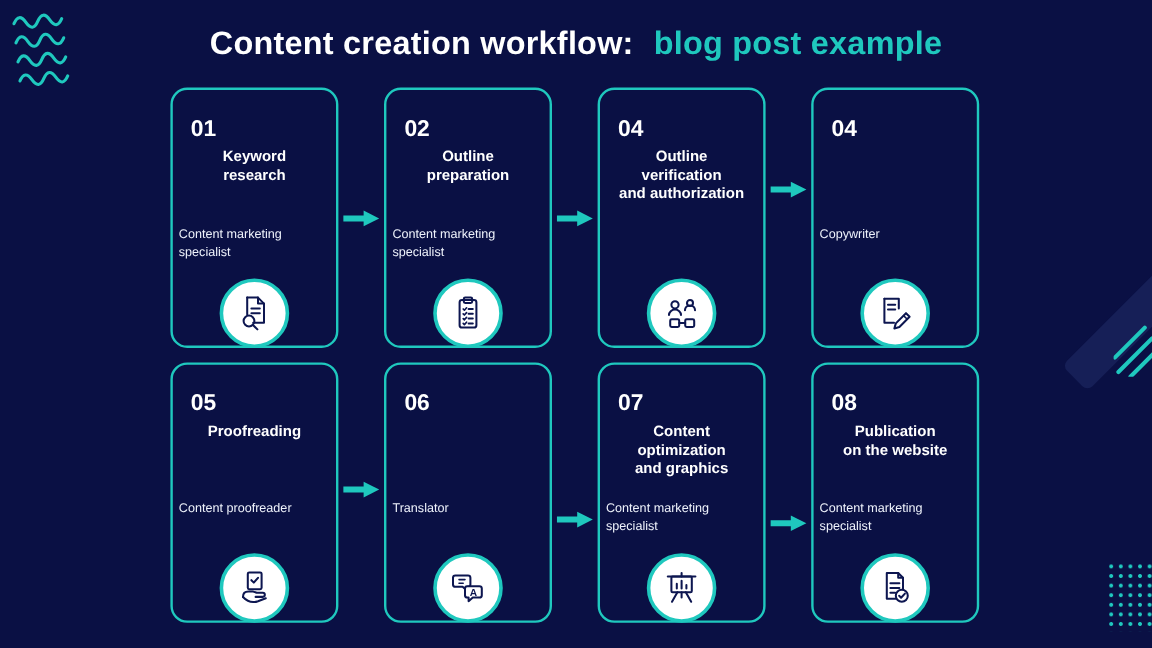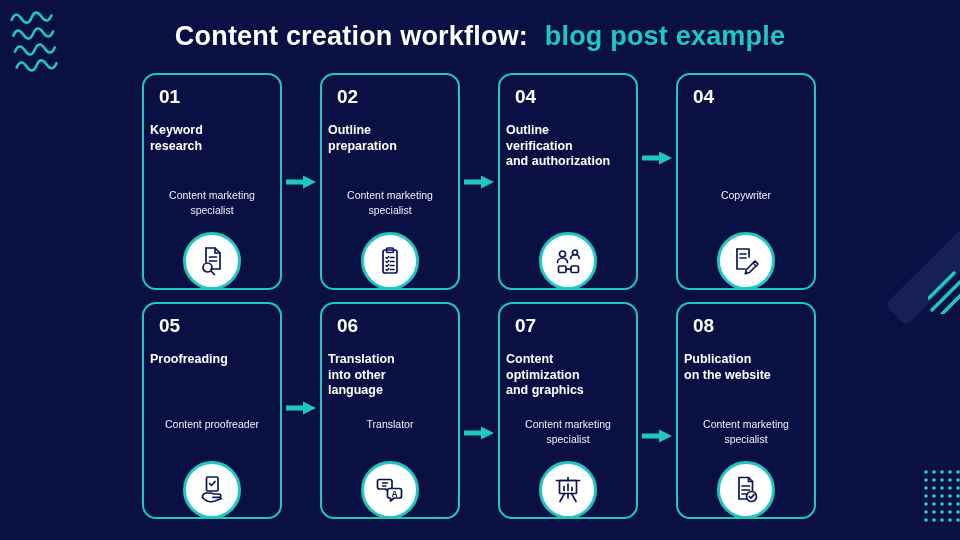--- a/index.html
+++ b/index.html
@@ -19,29 +19,29 @@
     margin: 0;
   }
   .title .hl { color: var(--accent, #1fc8be); margin-left: 9px; }
 
   .card {
     position: absolute; width: 140px; height: 217px;
     border: 2.5px solid var(--accent, #1fc8be);
     border-radius: 14px;
     background: var(--background, #0a1044);
   }
-  .num { position: absolute; top: 11px; left: 15px; font-size: 19px; font-weight: 700; }
+  .num { position: absolute; top: 22px; left: 15px; font-size: 19px; font-weight: 700; }
   .ctitle {
     position: absolute; top: 48px; left: 6px; right: 6px;
-    font-size: 12.5px; font-weight: 700;
+    text-align: center; font-size: 12.5px; font-weight: 700;
     line-height: 1.25; white-space: pre-line;
   }
   .csub {
     position: absolute; top: 113px; left: 5px; right: 5px;
-    text-align: center; font-size: 10.5px; line-height: 1.45;
+    text-align: left; font-size: 10.5px; line-height: 1.45;
     white-space: pre-line; color: #eef2fb;
   }
   .circle {
     position: absolute; left: 50%; bottom: -2px; transform: translateX(-50%);
     width: 58px; height: 58px; background: #ffffff;
     border: 3px solid var(--accent, #1fc8be); border-radius: 50%;
     display: flex; align-items: center; justify-content: center;
     color: var(--icon-ink, #0d1650);
   }
   .circle svg { width: 32px; height: 32px; display: block; }
@@ -181,23 +181,20 @@
         <rect x="10.5" y="3" width="11.5" height="14" rx="1.2"></rect>
         <path d="M13.5 9.5 l2 2 3.5 -4"></path>
         <path d="M6.5 23.5 q0 -4.5 4.5 -4.5 h4 l3 1 h5 a1.7 1.7 0 0 1 0 3.4 h-6"></path>
         <path d="M6.5 23.5 q5.5 6 12.5 3.5 l6.5 -2.5"></path>
       </svg>
     </div>
   </div>
 
   <div class="card" style="left:320px; top:302px">
     <div class="num">06</div>
-    <div class="ctitle">Translation
-into other
-language</div>
     <div class="csub">Translator</div>
     <div class="circle">
       <svg viewBox="0 0 32 32" fill="none" stroke="currentColor" stroke-width="1.7" stroke-linecap="round" stroke-linejoin="round">
         <path d="M5.5 5.5 h10.5 a2 2 0 0 1 2 2 v5.5 a2 2 0 0 1 -2 2 h-1 v3 l-3.5 -3 h-6 a2 2 0 0 1 -2 -2 v-5.5 a2 2 0 0 1 2 -2 z"></path>
         <path stroke-width="1.3" d="M8.5 9 h5 M8.5 12 h3.5"></path>
         <path d="M15.5 14.5 h10 a2 2 0 0 1 2 2 v5.5 a2 2 0 0 1 -2 2 h-5.5 l-3.5 3 v-3 h-1 a2 2 0 0 1 -2 -2 v-5.5 a2 2 0 0 1 2 -2 z" fill="#ffffff"></path>
         <text x="20.5" y="22.8" text-anchor="middle" font-size="8.5" font-weight="bold" fill="currentColor" stroke="none">A</text>
       </svg>
     </div>
   </div>

